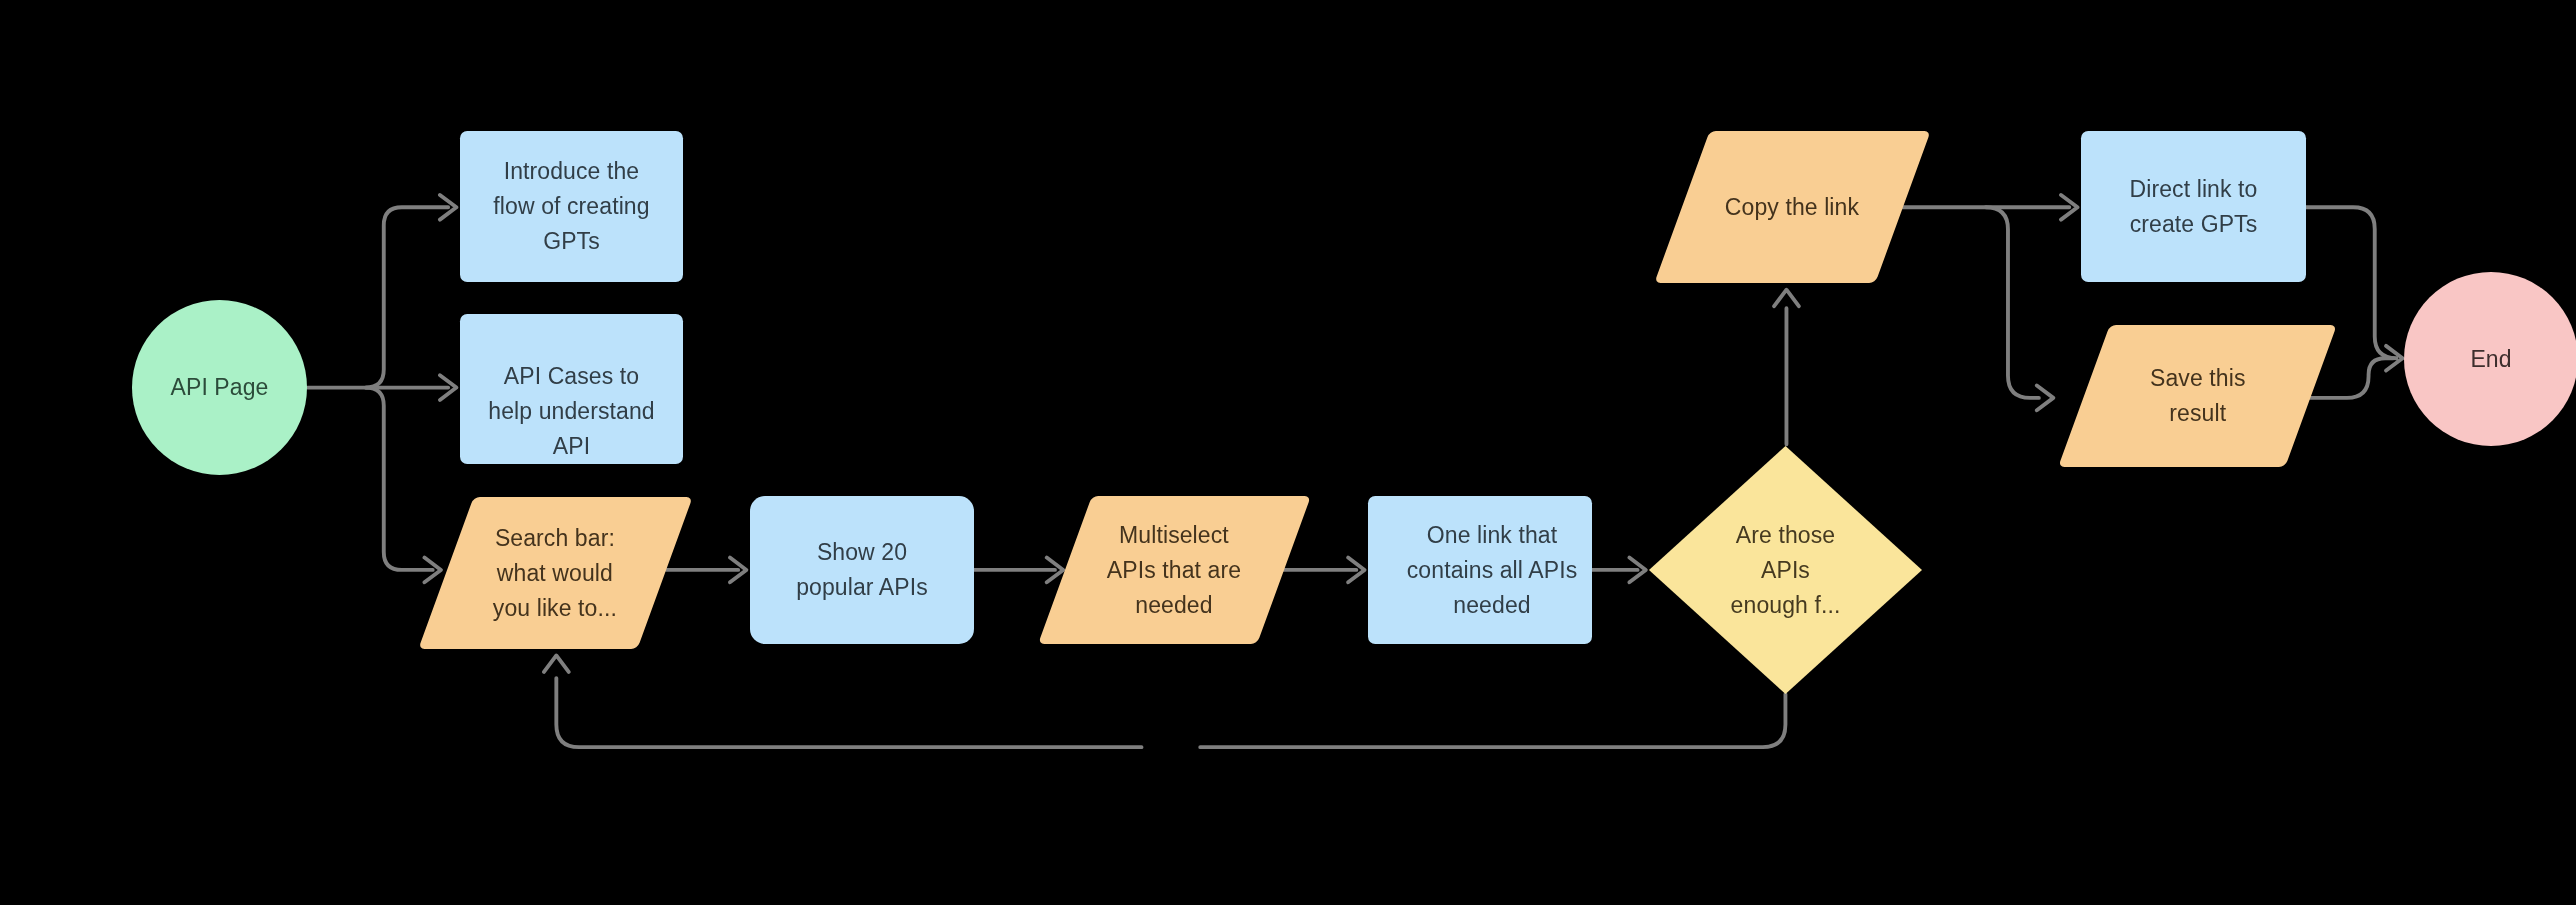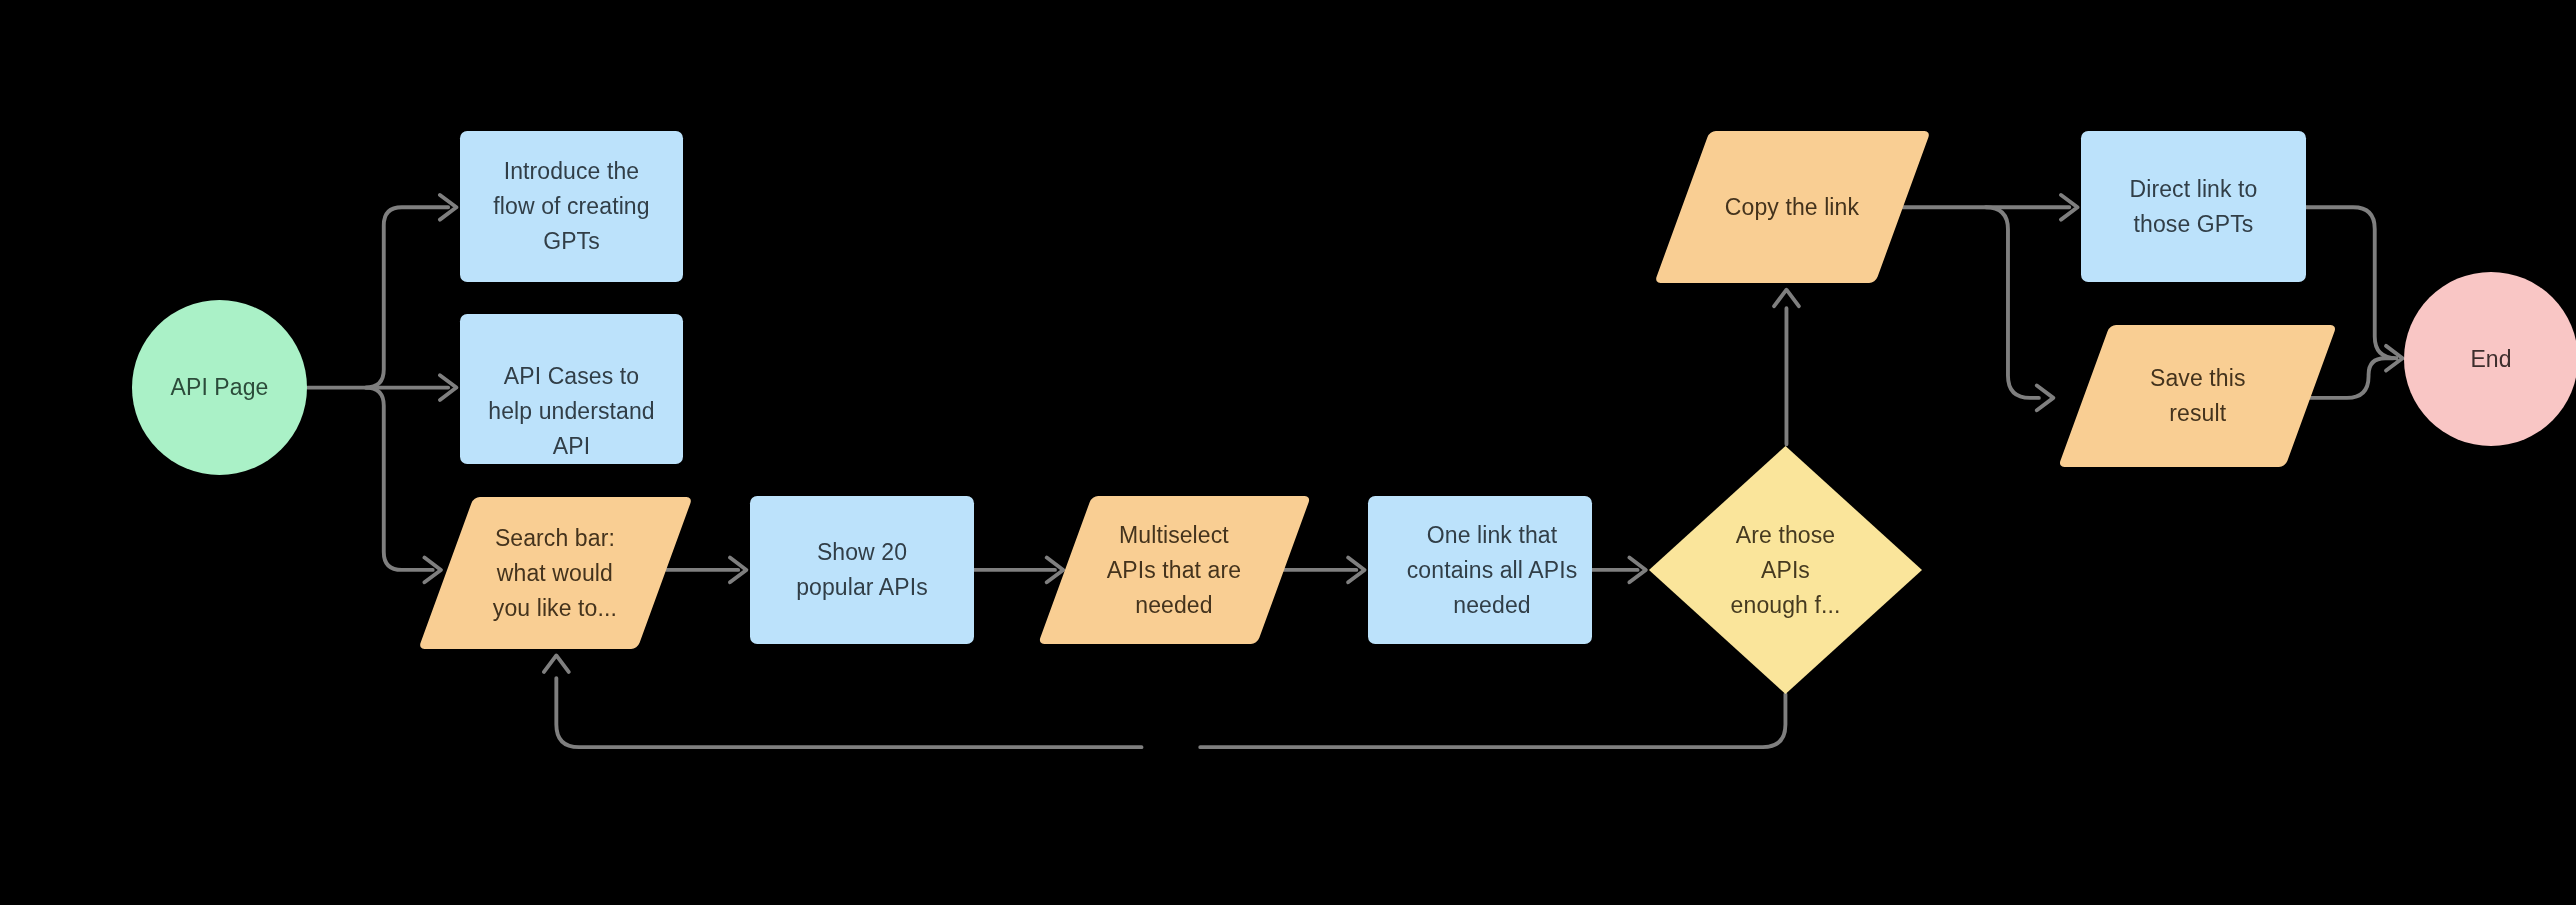--- a/index.html
+++ b/index.html
@@ -112,21 +112,21 @@
 help understand
 API</div>
   </div>
 
   <div class="node shape-para" style="left: 446px; top: 497px; width: 219px; height: 152px; --fill: #F9CE93; --text: #44331D;">
     <div class="label">Search bar:
 what would
 you like to...</div>
   </div>
 
-  <div class="node shape-rect" style="left: 750px; top: 496px; width: 224px; height: 148px; --fill: #BCE2FB; --text: #313E47;">
+  <div class="node shape-rect" style="left: 750px; top: 496px; width: 224px; height: 148px; border-radius: 15px; --fill: #BCE2FB; --text: #313E47;">
     <div class="label">Show 20
 popular APIs</div>
   </div>
 
   <div class="node shape-para" style="left: 1065px; top: 496px; width: 219px; height: 148px; --fill: #F9CE93; --text: #44331D;">
     <div class="label">Multiselect
 APIs that are
 needed</div>
   </div>
 
@@ -142,21 +142,21 @@
 APIs
 enough f...</div>
   </div>
 
   <div class="node shape-para" style="left: 1682px; top: 131px; width: 221px; height: 152px; --fill: #F9CE93; --text: #44331D;">
     <div class="label">Copy the link</div>
   </div>
 
   <div class="node shape-rect" style="left: 2081px; top: 131px; width: 225px; height: 151px; --fill: #BCE2FB; --text: #313E47;">
     <div class="label">Direct link to
-those GPTs</div>
+create GPTs</div>
   </div>
 
   <div class="node shape-para" style="left: 2084px; top: 325px; width: 227px; height: 142px; --fill: #F9CE93; --text: #44331D;">
     <div class="label">Save this
 result</div>
   </div>
 
   <div class="node shape-circle" style="left: 2404px; top: 272px; width: 174px; height: 174px; --fill: #F9C6C5; --text: #3D2E2D;">
     <div class="label">End</div>
   </div>

